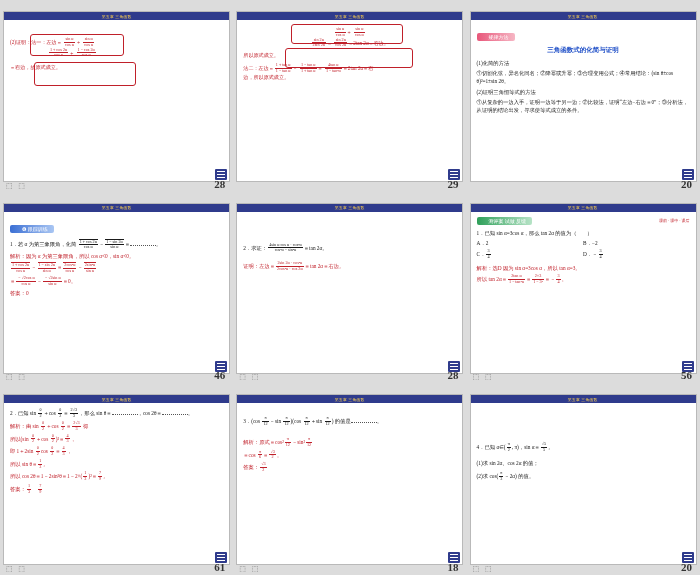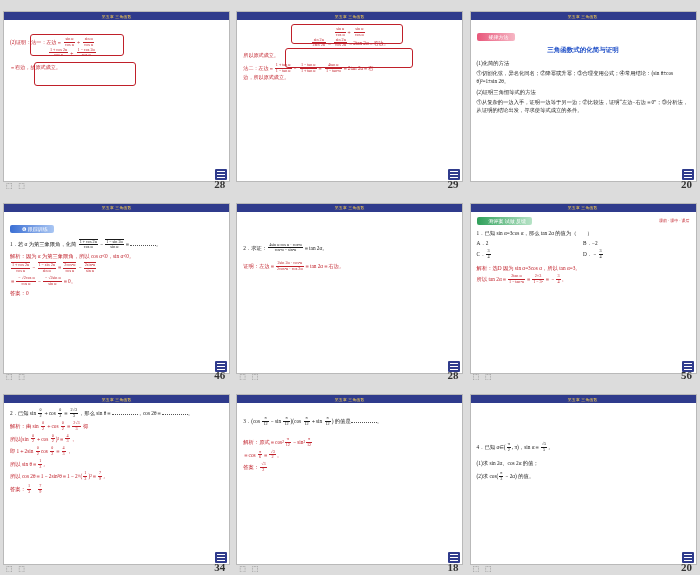--- a/index.html
+++ b/index.html
@@ -241,21 +241,21 @@
         <div class="txt5 red p">
           答案：<span class="frac"><span class="n">1</span><span class="d">3</span></span>　<span class="frac"><span class="n">7</span><span class="d">9</span></span>
         </div>
       </div>
       <div class="pagefoot">
           <i class="ln"></i>
           <i class="ln"></i>
           <i class="ln"></i>
         </div>
     </div>
-    <div class="num">34</div>
+    <div class="num">61</div>
     <div class="ctrl">⬚ ⬚</div>
   </div>
 
   <div class="cell">
     <div class="slide">
       <div class="topbar">
         <span class="tt"><span class="blue">第五章</span> <span class="blue">三角函数</span></span>
       </div>
       <div class="body">
         <div class="txt5 dark p" style="margin-top:8px;">

